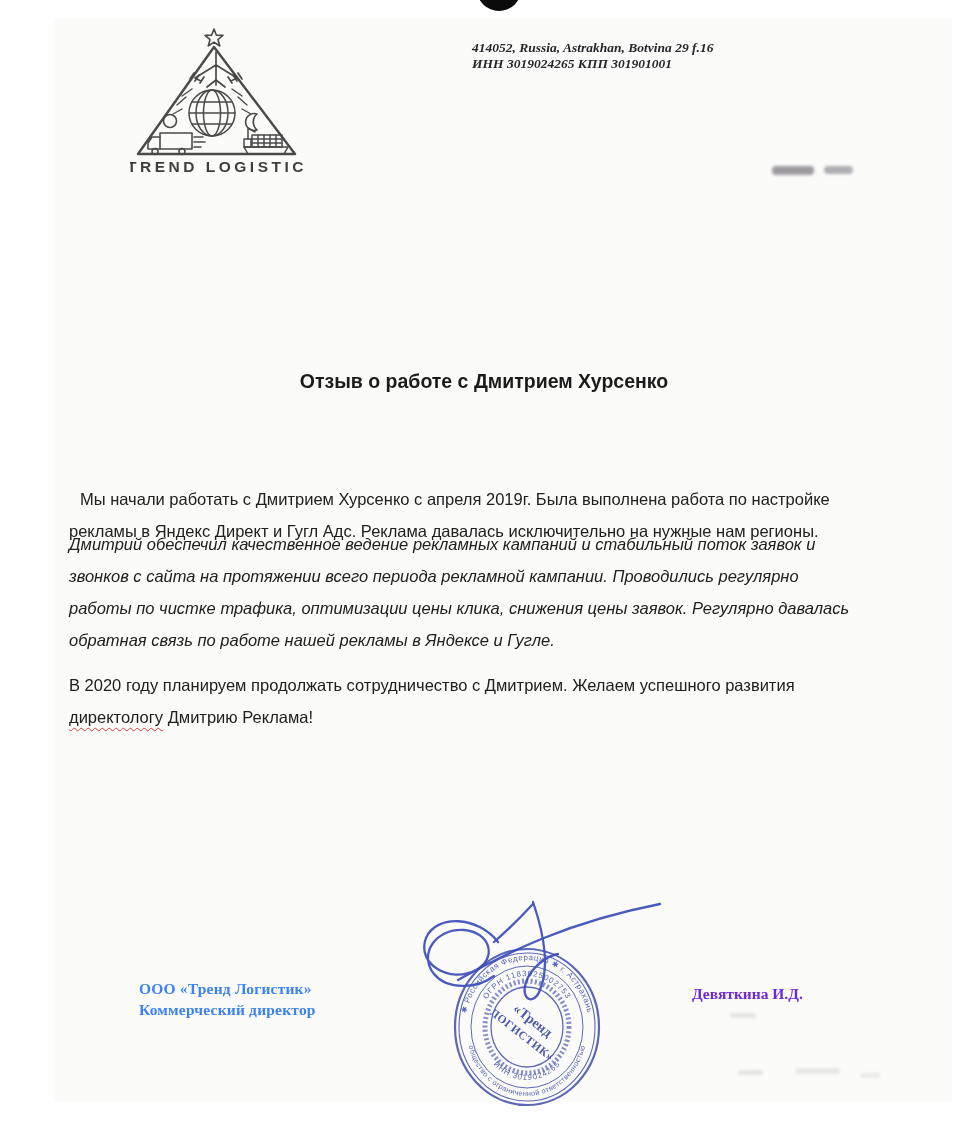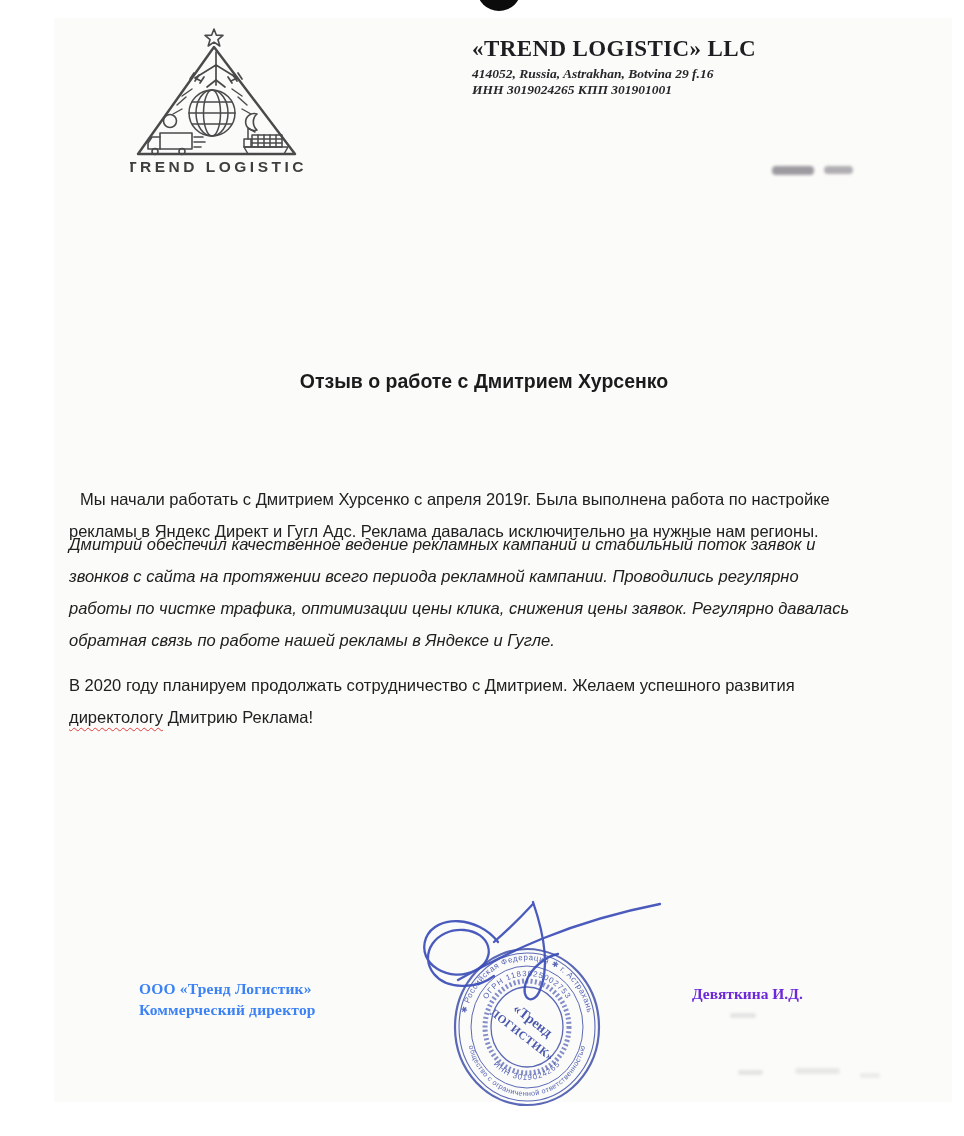--- a/index.html
+++ b/index.html
@@ -87,21 +87,20 @@
         <path d="M128 110 L128 122 M134 110 L134 122 M140 110 L140 122 M146 110 L146 122 M122 114 L152 114 M122 118 L152 118"></path>
         <rect x="114" y="114" width="7" height="8"></rect>
         <path d="M118 114 L118 103 L125 107"></path>
       </g>
 
       <text x="87" y="147" text-anchor="middle" fill="#3e3e3e" stroke="none" font-family="Liberation Sans, sans-serif" font-size="15.5" font-weight="700" letter-spacing="3.5">TREND LOGISTIC</text>
     </g>
   </svg>
 
   <div class="hdr">
-    <div class="company">«TREND LOGISTIC» LLC</div>
     <div class="addr">
       <div>414052, Russia, Astrakhan, Botvina 29 f.16</div>
       <div>ИНН 3019024265 КПП 301901001</div>
     </div>
   </div>
 
   <div class="smudge" style="left:772px;top:166px;width:42px;height:9px;"></div>
   <div class="smudge" style="left:824px;top:166px;width:29px;height:8px;opacity:.8;"></div>
 
   <div class="title">Отзыв о работе с Дмитрием Хурсенко</div>

